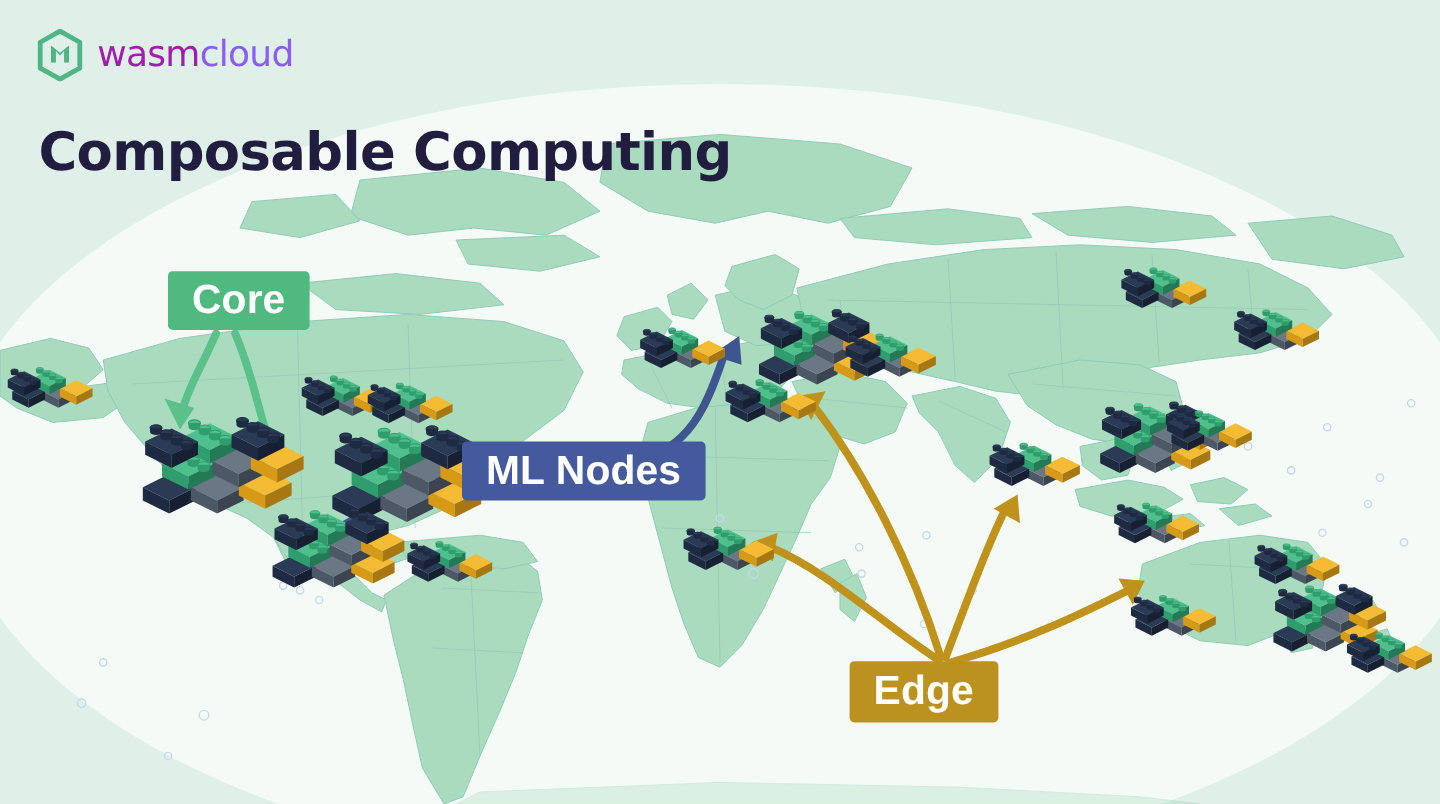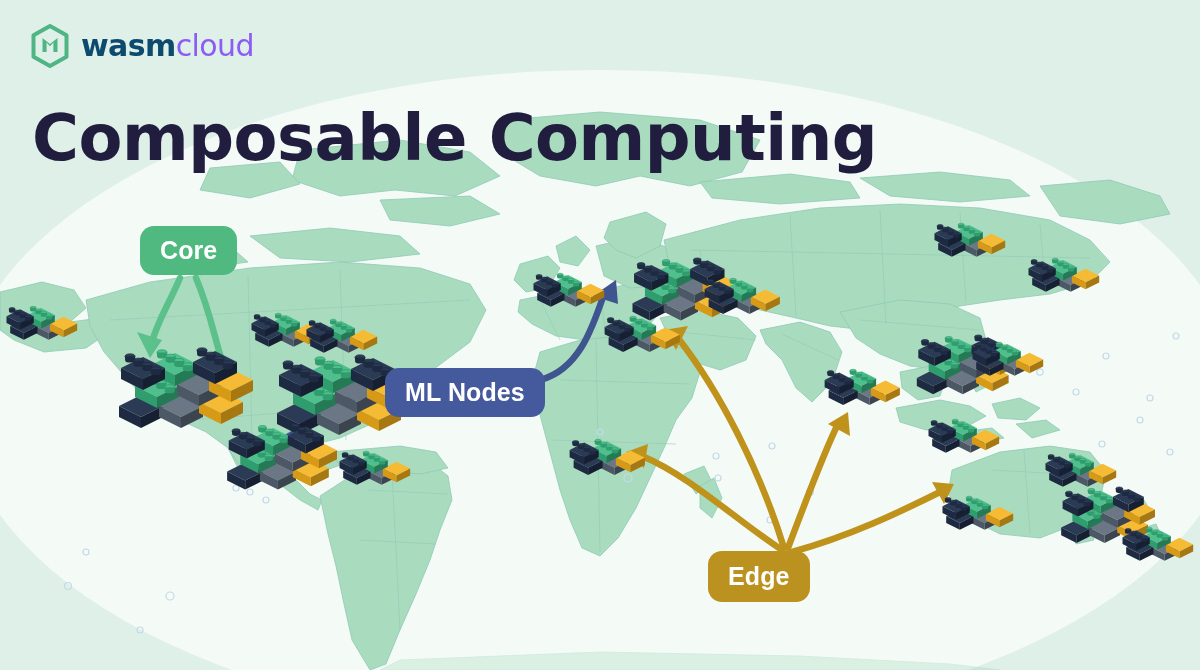--- a/index.html
+++ b/index.html
@@ -19,41 +19,41 @@
     position:absolute; left:30px; top:25px;
     display:flex; align-items:center; gap:11px;
     height:42px;
   }
   #logo-mark { width:40px; height:44px; display:block; }
   #logo-text {
     font-size:30px; letter-spacing:-0.6px;
     line-height:1; white-space:nowrap;
     font-family:"DejaVu Sans", sans-serif;
   }
-  #logo-text .wasm { color:#0c4a6e; font-weight:bold; }
+  #logo-text .wasm { color:#a21caf; font-weight:normal; }
   #logo-text .cloud { color:#8b5cf6; font-weight:normal; }
 
   
   #page-title {
     position:absolute; left:32px; top:103px;
-    font-size:64px; font-weight:bold;
+    font-size:44px; font-weight:bold;
     color:#201d3f; letter-spacing:-0.5px;
     line-height:1.12;
     font-family:"DejaVu Sans", sans-serif;
     white-space:nowrap;
   }
 
   
   .pill {
     position:absolute;
     display:flex; align-items:center; justify-content:center;
-    border-radius:14px;
+    border-radius:4px;
     color:#ffffff;
     font-weight:bold;
-    font-size:25px;
+    font-size:34px;
     letter-spacing:0.1px;
     white-space:nowrap;
     padding:0 20px;
     z-index:40;
     font-family:"Liberation Sans", sans-serif;
   }
   #pill-core { left:140px; top:226px; height:49px; background:#4fb97f; }
   #pill-ml   { left:385px; top:368px; height:49px; background:#455a9c; }
   #pill-edge { left:708px; top:551px; height:51px; background:#bb911f; }
 

